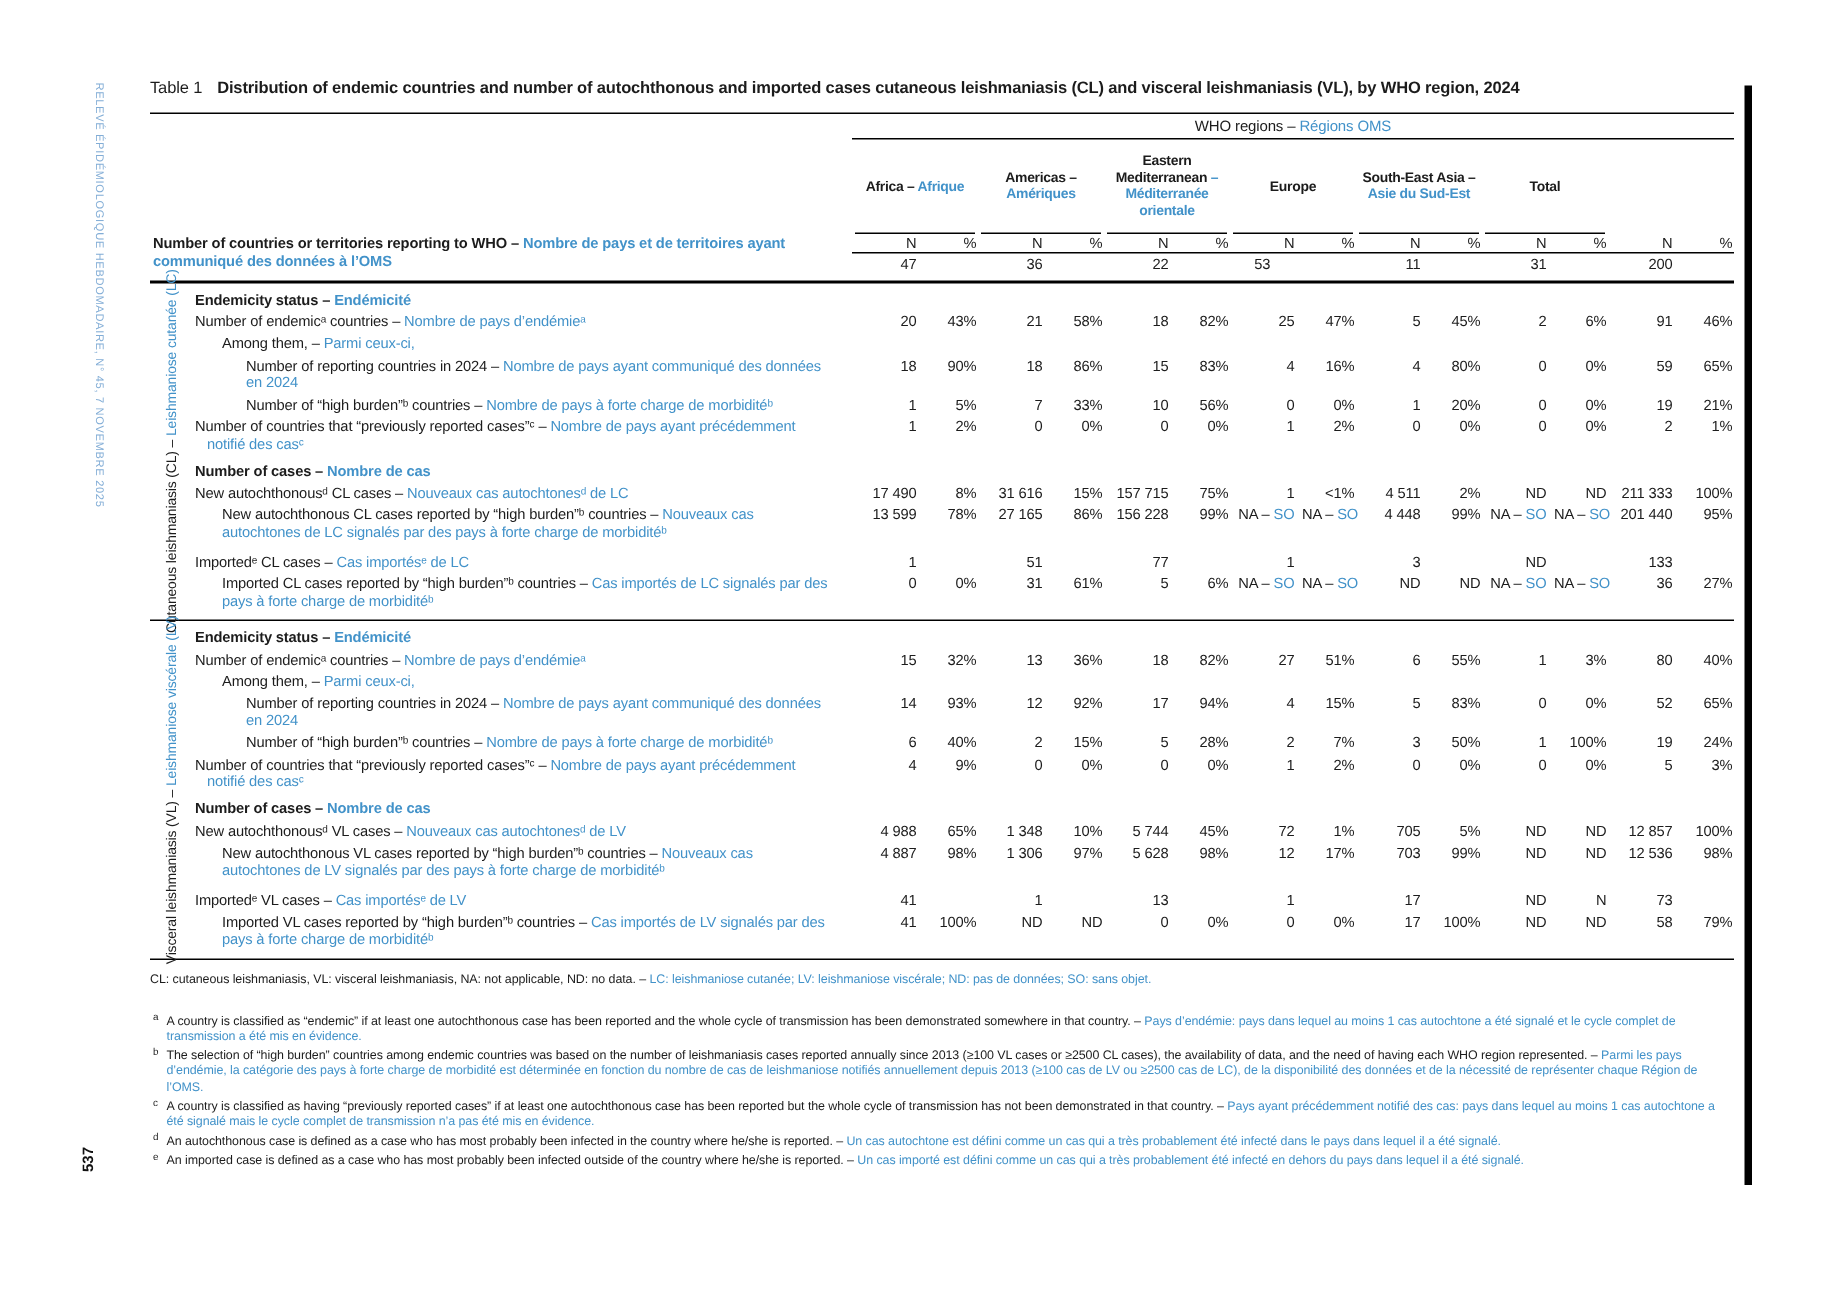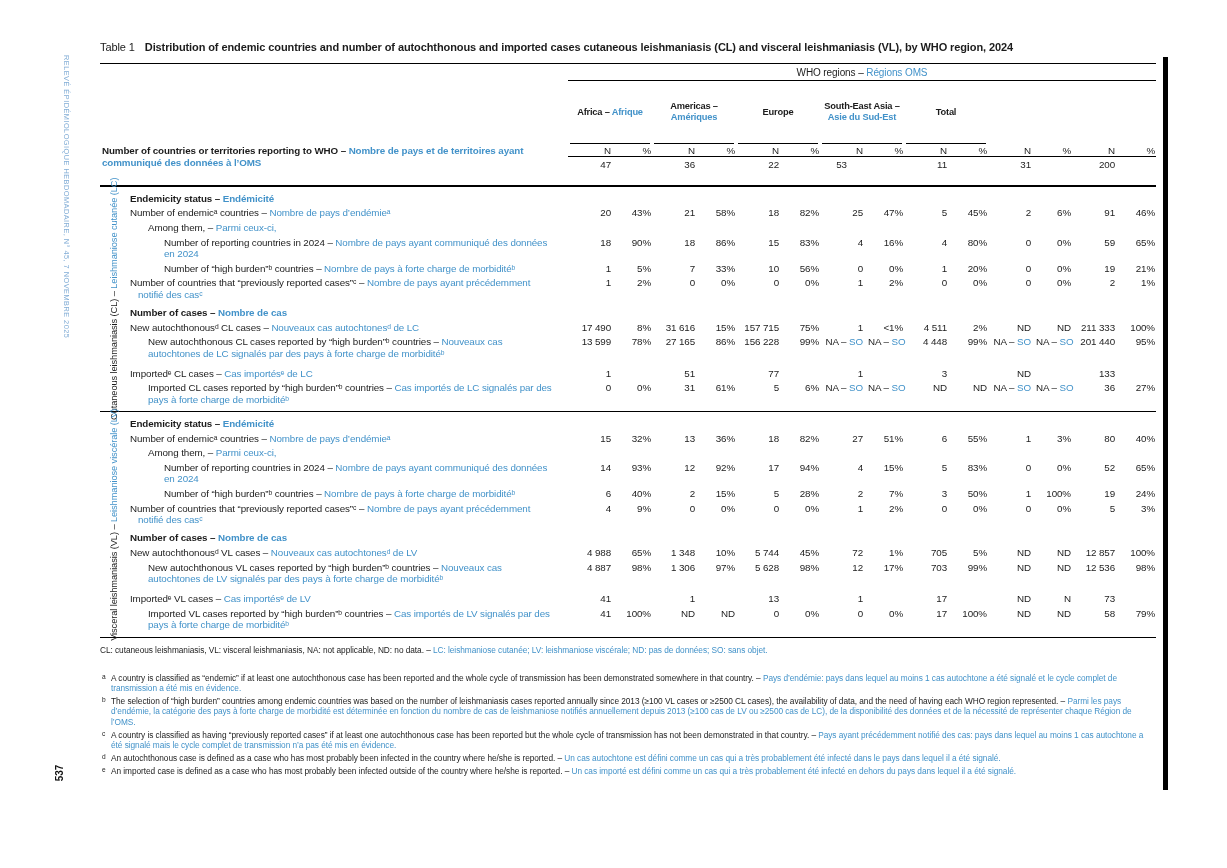--- a/index.html
+++ b/index.html
@@ -15,21 +15,21 @@
     writing-mode:vertical-rl;font-size:7.4px;letter-spacing:.45px;
     color:#82add6;white-space:nowrap;
   }
   .page-num{
     position:absolute;left:44px;top:758px;width:30px;height:30px;
     display:flex;align-items:center;justify-content:center;
     transform:rotate(-90deg);font-weight:bold;font-size:10px;color:#111;
   }
   .right-bar{position:absolute;left:1163px;top:57px;width:5px;height:733px;background:#000}
 
-  .content{position:absolute;left:100px;top:40px;width:1056px;letter-spacing:-.1px}
+  .content{position:absolute;left:100px;top:52px;width:1056px;letter-spacing:-.1px}
   .title{font-size:11px;line-height:14px;margin-bottom:9px}
   .title .lab{font-weight:normal;margin-right:10px}
   .title-en .txt{font-weight:bold}
   .title-fr{color:#4292c9}
   .title-fr .lab{color:#85b3db}
   .title-fr .txt{font-weight:bold}
 
   
   .tgrid{display:grid;grid-template-columns:468px repeat(7,48px 36px)}
 
@@ -48,21 +48,21 @@
   .region-cell .wrapTxt{display:inline}
   .rep-block{position:relative}
   .rep-label{
     grid-column:1;grid-row:1/3;font-weight:bold;font-size:9.8px;line-height:12px;
     text-align:left;padding:1px 2px;
   }
   .shc{border-bottom:1px solid #000;font-size:9.8px;padding-top:1px}
   .cell{text-align:right;white-space:nowrap;font-size:9.8px}
   .cell.n{padding-right:5px}
   .cell.p{padding-right:1px}
-  .rv{padding-top:1.5px;padding-bottom:15px}
+  .rv{padding-top:1.5px;padding-bottom:5px}
 
   .sec{position:relative}
   .sec-cl{border-bottom:1.4px solid #000;padding:1px 0 4px}
   .sec-vl{border-bottom:1.4px solid #000;padding:1px 0 5px}
   .side-label{
     position:absolute;left:2px;top:0;height:100%;width:26px;
     display:flex;align-items:center;justify-content:center;pointer-events:none;
   }
   .side-label .rot{
     transform:rotate(-90deg);white-space:nowrap;text-align:center;
@@ -109,20 +109,23 @@
       </div>
     </div>
     <div class="tgrid region-row" id="region-row">
       <div></div>
 
     <div class="region-cell">
           <span class="wrapTxt"><span class="en">Africa – </span><span class="fr">Afrique</span></span>
         </div>
         <div class="region-cell">
           <span class="wrapTxt"><span class="en">Americas – </span><span class="fr">Amériques</span></span>
+        </div>
+        <div class="region-cell">
+          <span class="wrapTxt"><span class="en">Eastern Mediterranean </span><span class="fr">– Méditerranée orientale</span></span>
         </div>
         <div class="region-cell">
           <span class="wrapTxt"><span class="en">Europe</span></span>
         </div>
         <div class="region-cell">
           <span class="wrapTxt"><span class="en">South-East Asia – </span><span class="fr">Asie du Sud-Est</span></span>
         </div>
         <div class="region-cell">
           <span class="wrapTxt"><span class="en">Total</span></span>
         </div>

